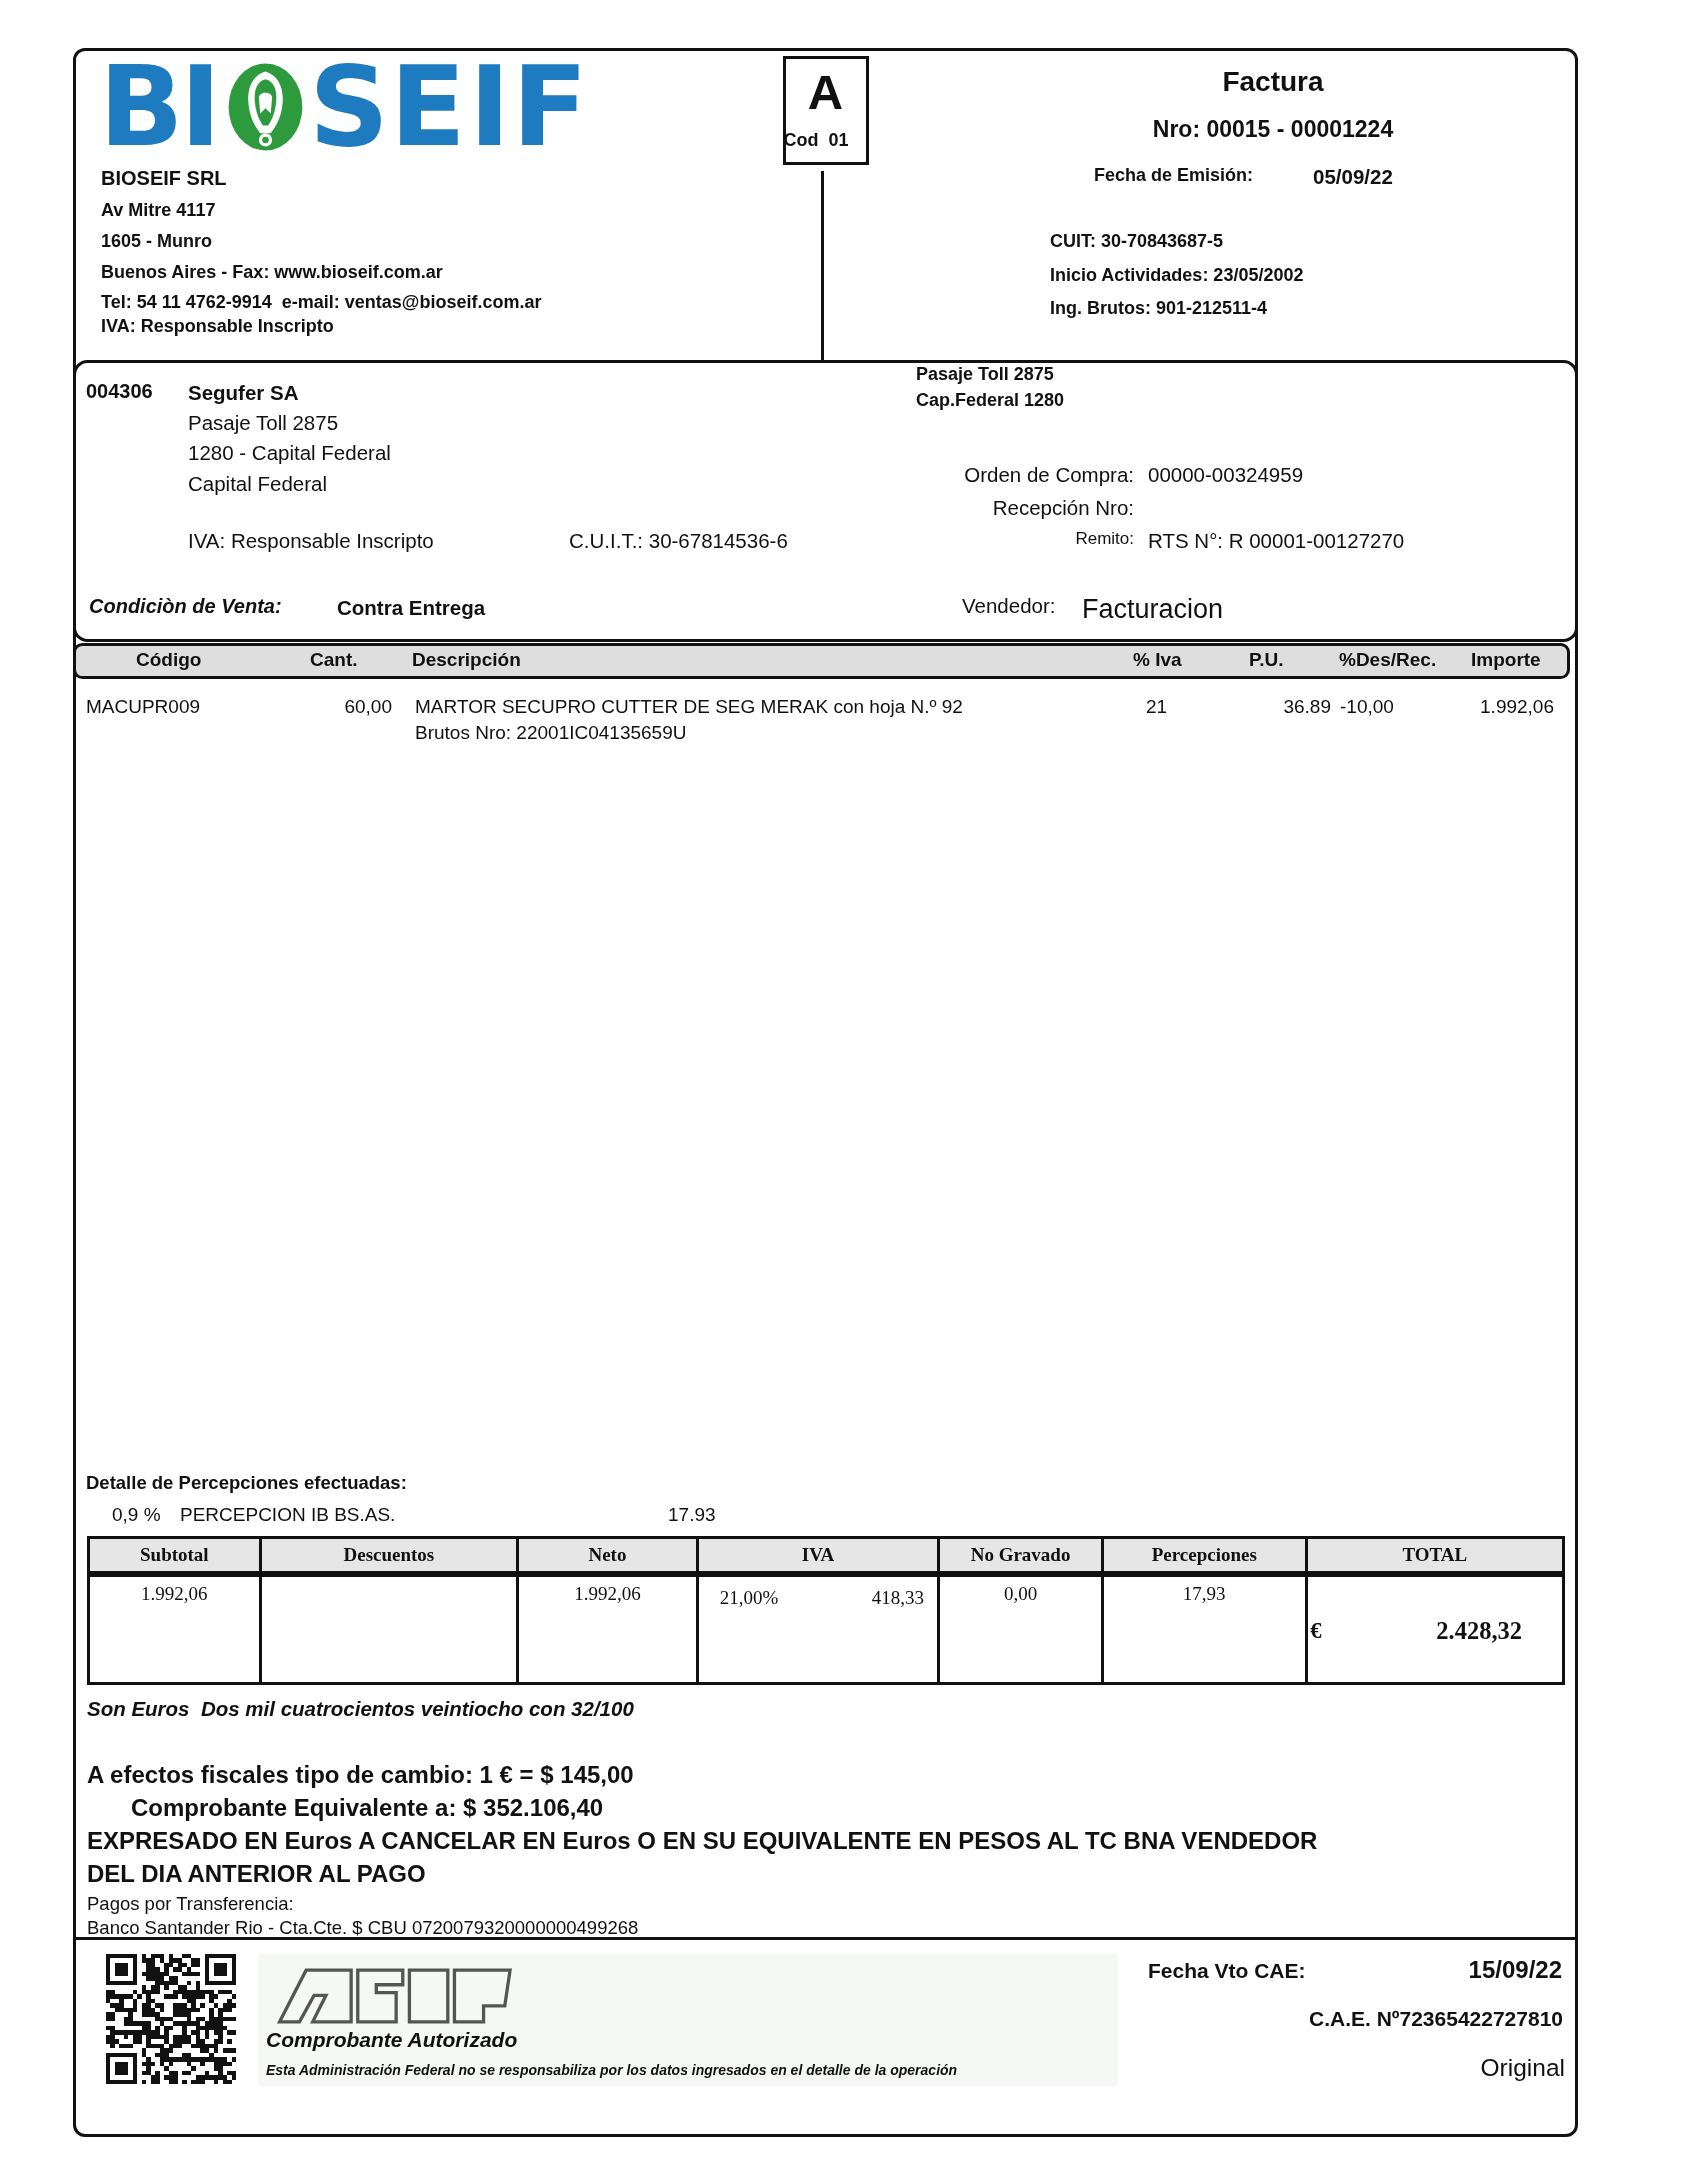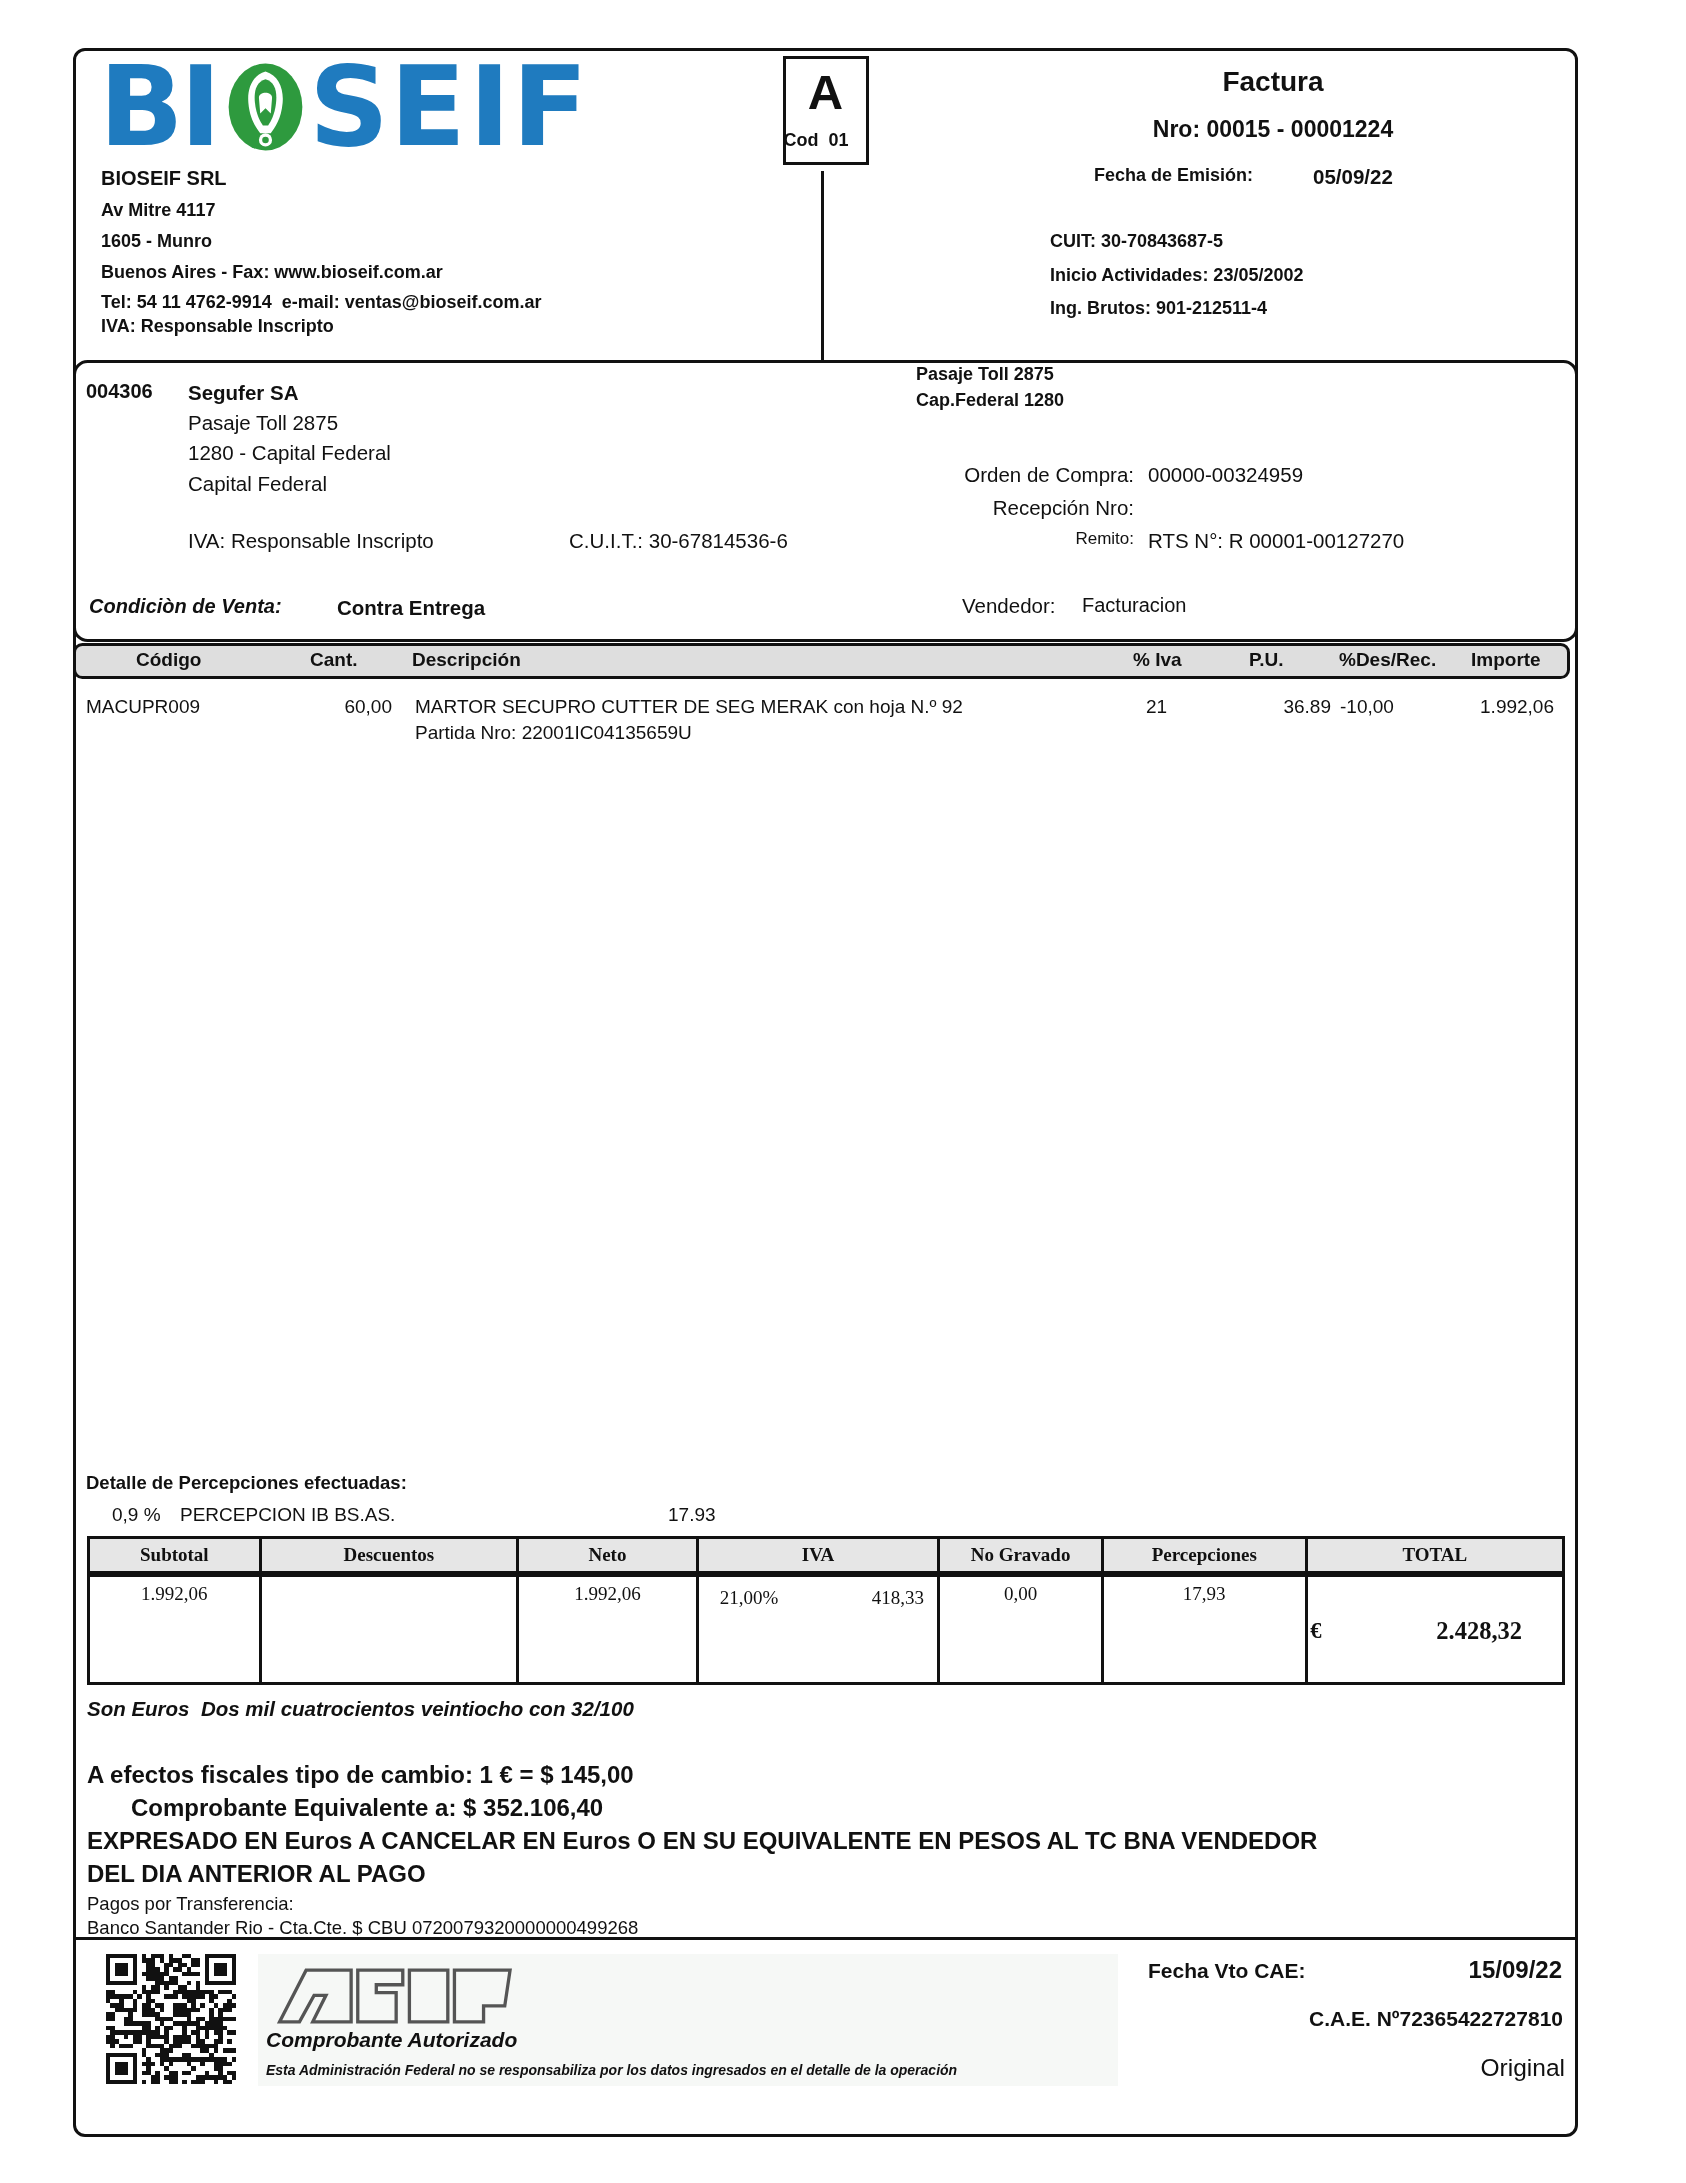--- a/index.html
+++ b/index.html
@@ -95,35 +95,35 @@
 <div class="abs" style="left:860px;width:274px;text-align:right;top:463px;font-size:20.5px;">Orden de Compra:</div>
 <div class="abs" style="left:1148px;top:463px;font-size:20.5px;">00000-00324959</div>
 <div class="abs" style="left:860px;width:274px;text-align:right;top:496px;font-size:20.5px;">Recepción Nro:</div>
 <div class="abs" style="left:1148px;top:496px;font-size:20.5px;"></div>
 <div class="abs" style="left:860px;width:274px;text-align:right;top:529px;font-size:17px;">Remito:</div>
 <div class="abs" style="left:1148px;top:529px;font-size:20.5px;">RTS N°: R 00001-00127270</div>
 
 <div class="abs b i" style="left:89px;top:595px;font-size:20px;">Condiciòn de Venta:</div>
 <div class="abs b" style="left:337px;top:596px;font-size:20.5px;">Contra Entrega</div>
 <div class="abs" style="left:962px;top:594px;font-size:20.5px;">Vendedor:</div>
-<div class="abs" style="left:1082px;top:594px;font-size:20px;">Facturacion</div>
+<div class="abs" style="left:1082px;top:594px;font-size:27px;">Facturacion</div>
 
 <div class="abs th" style="left:136px;">Código</div>
 <div class="abs th" style="left:310px;">Cant.</div>
 <div class="abs th" style="left:412px;">Descripción</div>
 <div class="abs th" style="left:1133px;">% Iva</div>
 <div class="abs th" style="left:1249px;">P.U.</div>
 <div class="abs th" style="left:1339px;">%Des/Rec.</div>
 <div class="abs th" style="left:1471px;">Importe</div>
 
 <div>
   <div class="abs td" style="left:86px;top:696px;">MACUPR009</div>
   <div class="abs td" style="left:265px;width:127px;text-align:right;top:696px;">60,00</div>
   <div class="abs td" style="left:415px;top:696px;">MARTOR SECUPRO CUTTER DE SEG MERAK con hoja N.º 92</div>
-  <div class="abs td" style="left:415px;top:722px;">Partida Nro: 22001IC04135659U</div>
+  <div class="abs td" style="left:415px;top:722px;">Brutos Nro: 22001IC04135659U</div>
   <div class="abs td" style="left:1146px;top:696px;">21</div>
   <div class="abs td" style="left:1224px;width:107px;text-align:right;top:696px;">36.89</div>
   <div class="abs td" style="left:1340px;top:696px;">-10,00</div>
   <div class="abs td" style="left:1422px;width:132px;text-align:right;top:696px;">1.992,06</div>
 </div>
 
 <div class="abs b" style="left:86px;top:1472px;font-size:18.5px;">Detalle de Percepciones efectuadas:</div>
 <div>
   <div class="abs" style="left:112px;top:1504px;font-size:19px;">0,9 %</div>
   <div class="abs" style="left:180px;top:1504px;font-size:19px;">PERCEPCION IB BS.AS.</div>

